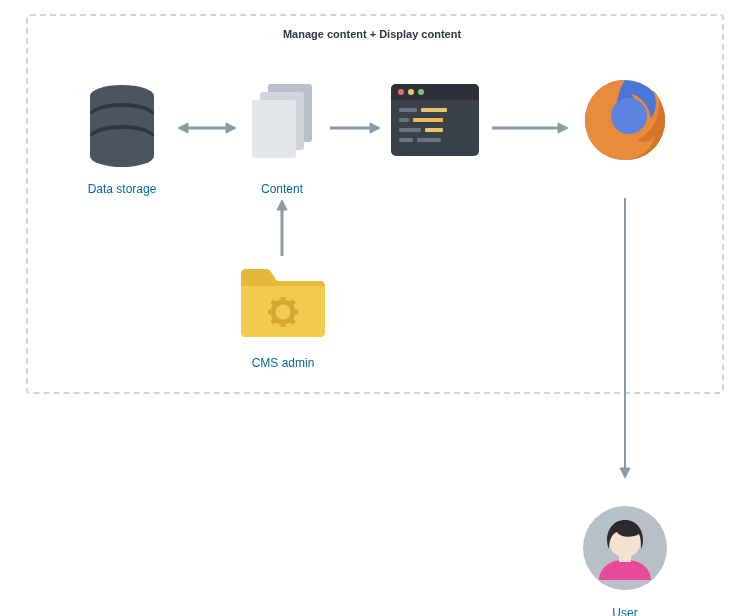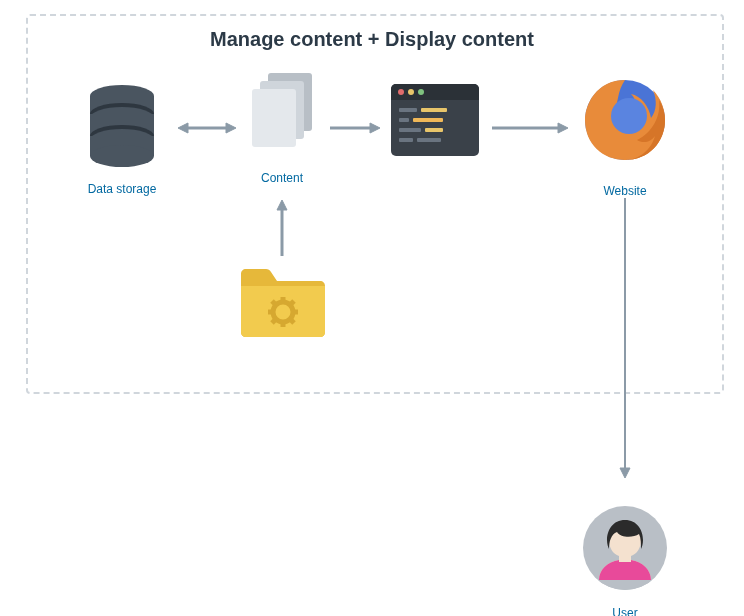--- a/index.html
+++ b/index.html
@@ -20,21 +20,21 @@
     border: 2px dashed #d0d6dc;
     border-radius: 4px;
   }
   .title {
     position: absolute;
     top: 28px;
     left: 0;
     width: 744px;
     text-align: center;
     font-weight: 700;
-    font-size: 20px;
+    font-size: 11px;
     color: #2c3a47;
   }
   .node {
     position: absolute;
     text-align: center;
   }
   .node .label {
     margin-top: 10px;
     font-size: 12px;
     color: #0369a1;
@@ -63,21 +63,21 @@
     <rect x="13" y="40" width="64" height="18" fill="#4a5560"></rect>
     <ellipse cx="45" cy="58" rx="32" ry="11" fill="#2e3740"></ellipse>
     <rect x="13" y="58" width="64" height="4" fill="#4a5560"></rect>
     <ellipse cx="45" cy="62" rx="32" ry="11" fill="#4a5560"></ellipse>
     <rect x="13" y="62" width="64" height="16" fill="#4a5560"></rect>
     <ellipse cx="45" cy="78" rx="32" ry="11" fill="#4a5560"></ellipse>
   </svg>
   <div class="label">Data storage</div>
 </div>
 
-<div class="node" style="left:237px; top:67px; width:90px;">
+<div class="node" style="left:237px; top:78px; width:90px;">
   <svg width="80" height="90">
     <rect x="26" y="6" width="44" height="58" rx="3" fill="#b8bfc6"></rect>
     <rect x="18" y="14" width="44" height="58" rx="3" fill="#cfd5db"></rect>
     <rect x="10" y="22" width="44" height="58" rx="3" fill="#e4e8ec"></rect>
   </svg>
   <div class="label">Content</div>
 </div>
 
 <div class="node" style="left:380px; top:78px; width:110px;">
   <svg width="100" height="88">
@@ -98,41 +98,41 @@
   </svg>
 </div>
 
 <div class="node" style="left:570px; top:70px; width:110px;">
   <svg width="100" height="100" viewBox="0 0 100 100">
     <circle cx="50" cy="50" r="40" fill="#4a74d6"></circle>
     <path d="M50 10 C 22 10 10 34 10 50 C 10 74 28 90 50 90 C 74 90 90 72 90 50 C 90 40 86 28 78 20 C 82 30 82 40 76 48 C 74 36 66 26 56 24 C 62 30 62 38 56 42 C 52 38 46 36 40 38 C 44 30 42 22 50 10 Z" fill="#e88b3a"></path>
     <path d="M50 90 C 74 90 90 72 90 50 C 90 44 88 36 84 30 C 86 46 78 62 62 70 C 68 74 76 72 80 66 C 76 80 64 90 50 90 Z" fill="#d67528"></path>
     <circle cx="54" cy="46" r="18" fill="#5a84e0"></circle>
   </svg>
-  <div class="label">Website</div>
 </div>
 
 <div class="node" style="left:228px; top:260px; width:110px;">
   <svg width="100" height="82">
     <path d="M8 18 L8 72 C8 75 10 77 13 77 L87 77 C90 77 92 75 92 72 L92 26 C92 23 90 21 87 21 L44 21 L38 12 C37 10 35 9 33 9 L13 9 C10 9 8 11 8 14 Z" fill="#e6b83a"></path>
     <path d="M8 26 L92 26 L92 72 C92 75 90 77 87 77 L13 77 C10 77 8 75 8 72 Z" fill="#f2cb4e"></path>
     <g transform="translate(50,52)">
       <circle r="10" fill="none" stroke="#d6a830" stroke-width="5"></circle>
       <g stroke="#d6a830" stroke-width="5">
         <line x1="0" y1="-15" x2="0" y2="-10"></line>
         <line x1="0" y1="15" x2="0" y2="10"></line>
         <line x1="-15" y1="0" x2="-10" y2="0"></line>
         <line x1="15" y1="0" x2="10" y2="0"></line>
         <line x1="-11" y1="-11" x2="-7" y2="-7"></line>
         <line x1="11" y1="-11" x2="7" y2="-7"></line>
         <line x1="-11" y1="11" x2="-7" y2="7"></line>
         <line x1="11" y1="11" x2="7" y2="7"></line>
       </g>
     </g>
   </svg>
+  <div class="label">CMS admin</div>
 </div>
 
 <div class="node" style="left:580px; top:504px; width:90px;">
   <svg width="88" height="88">
     <circle cx="44" cy="44" r="42" fill="#b9bfc6"></circle>
     <path d="M44 18 C34 18 28 26 28 36 C28 44 32 50 38 52 L38 56 C26 58 18 66 18 76 L70 76 C70 66 62 58 50 56 L50 52 C56 50 60 44 60 36 C60 26 54 18 44 18 Z" fill="#f4e1cf"></path>
     <path d="M44 16 C32 16 26 26 26 36 C26 40 27 43 28 45 C28 38 30 30 36 28 C40 34 52 34 58 30 C60 34 60 40 60 45 C61 43 62 40 62 36 C62 26 56 16 44 16 Z" fill="#2b2b2b"></path>
     <path d="M18 76 C18 66 26 58 38 56 L38 58 L50 58 L50 56 C62 58 70 66 70 76 Z" fill="#e84a9a"></path>
     <clipPath id="avclip">
         <circle cx="44" cy="44" r="42"></circle>

